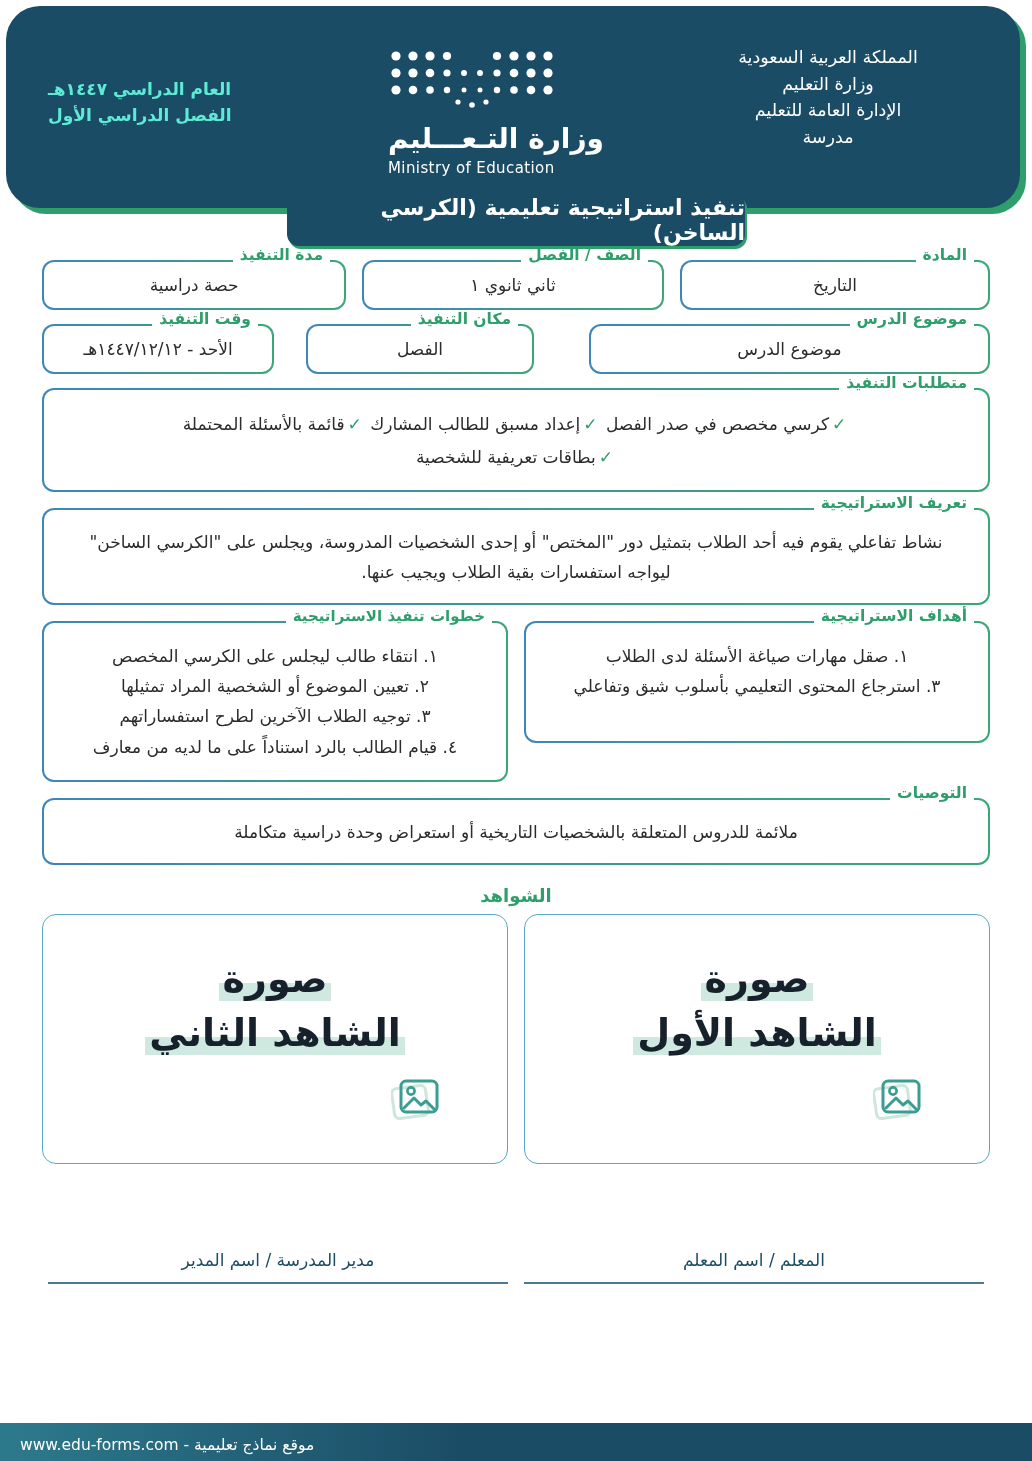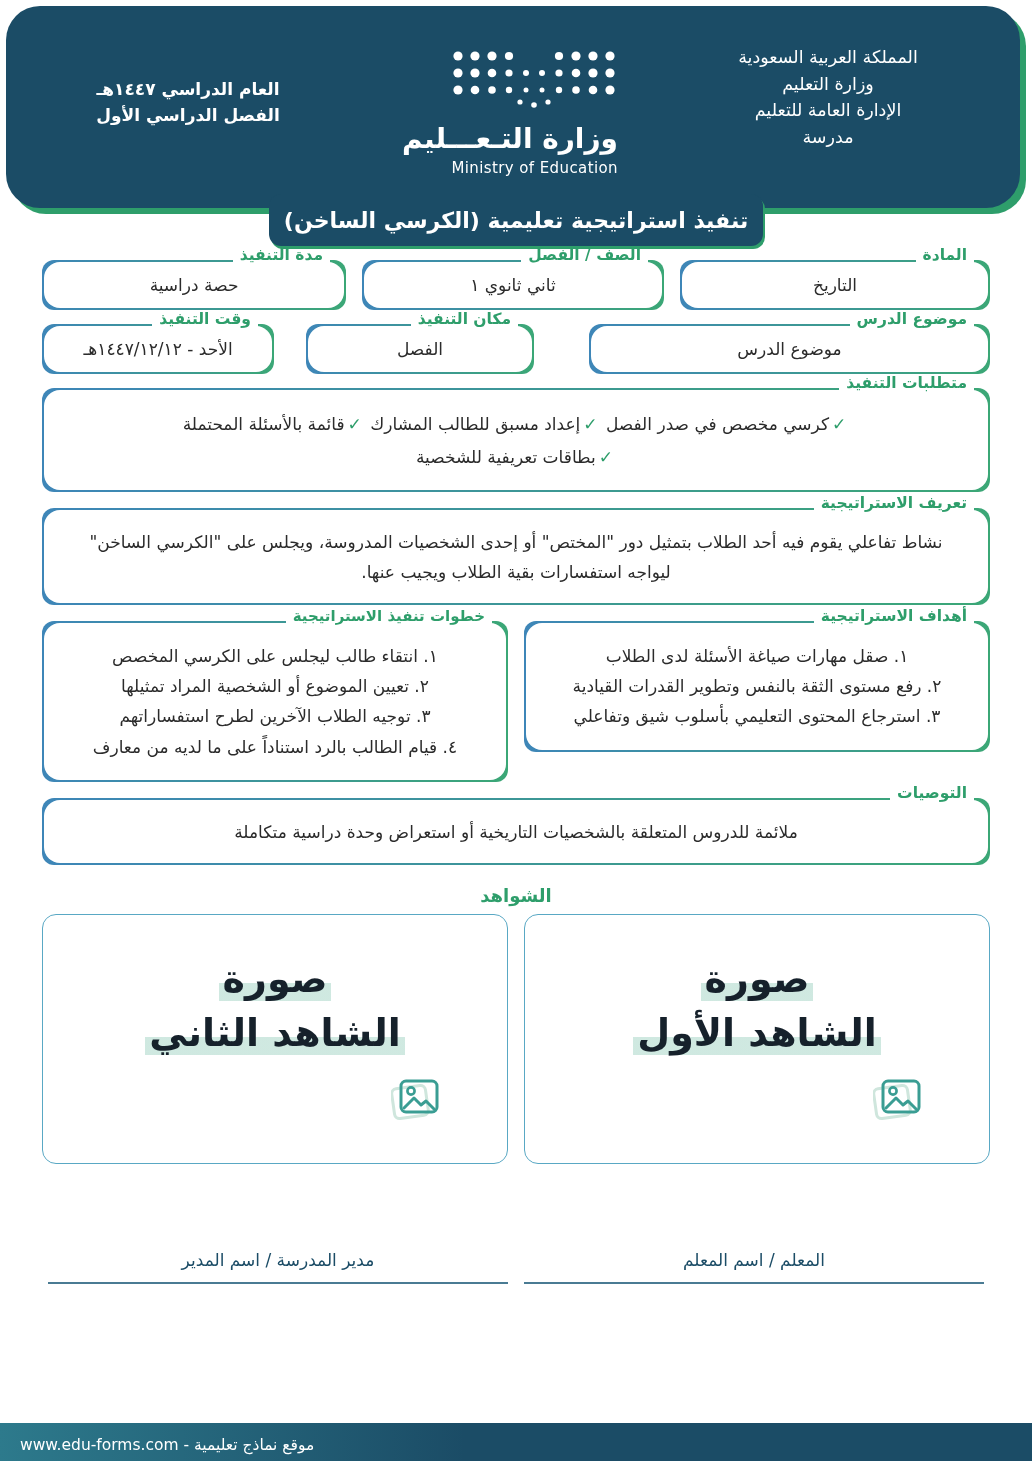--- a/index.html
+++ b/index.html
@@ -45,33 +45,33 @@
   .hdr-right {
     text-align: center;
     color: #ffffff;
     font-size: 17.5px;
     font-weight: normal;
     line-height: 1.52;
     width: 300px;
     padding-top: 4px;
   }
   .hdr-left {
-    text-align: center;
-    color: #ffffff;
+    text-align: left;
+    color: #5eead4;
     font-size: 17px;
     font-weight: bold;
     line-height: 1.55;
     width: 280px;
     padding-top: 36px;
   }
   .hdr-logo {
     width: 230px;
     display: flex;
     flex-direction: column;
-    align-items: flex-start;
+    align-items: flex-end;
     padding-top: 8px;
   }
   .logo-dots { width: 168px; height: 62px; }
   .logo-ar {
     color:#ffffff;
     font-size: 28px;
     font-weight: bold;
     letter-spacing: 1px;
     margin-top: 12px;
     direction: rtl;
@@ -85,21 +85,21 @@
     direction: ltr;
     white-space: nowrap;
   }
 
   
   .title-banner {
     position: absolute;
     top: 188px;
     left: 0; right: 0;
     margin: 0 auto;
-    width: 494px;
+    width: 458px;
     height: 52px;
     background: #1b4c66;
     border-radius: 12px 12px 12px 12px;
     color: #ffffff;
     font-size: 22px;
     font-weight: bold;
     display: flex;
     align-items: center;
     justify-content: center;
     z-index: 5;
@@ -119,21 +119,21 @@
   }
   .fbox {
     position: relative;
     border-radius: 12px;
     background: #ffffff;
     padding: 2px;
     background-image: linear-gradient(to left, #3ba776 0%, #3e86b8 100%);
   }
   .fbox-inner {
     background:#fff;
-    border-radius: 16px;
+    border-radius: 10px;
     width: 100%;
     height: 100%;
     display:flex;
     align-items:center;
     justify-content:center;
     text-align:center;
   }
   
   .legend {
     position: absolute;
@@ -393,21 +393,20 @@
       </div>
         </div>
     </div>
 
     <div class="two-col">
       <div>
         <div class="legend">أهداف الاستراتيجية</div>
         <div class="fbox">
             <div class="fbox-inner">
           <div class="list-item">١. صقل مهارات صياغة الأسئلة لدى الطلاب</div>
-          <div class="list-item">٢. رفع مستوى الثقة بالنفس وتطوير القدرات القيادية</div>
           <div class="list-item">٣. استرجاع المحتوى التعليمي بأسلوب شيق وتفاعلي</div>
         </div>
           </div>
       </div>
       <div>
         <div class="legend legend-sm">خطوات تنفيذ الاستراتيجية</div>
         <div class="fbox">
             <div class="fbox-inner">
           <div class="list-item">١. انتقاء طالب ليجلس على الكرسي المخصص</div>
           <div class="list-item">٢. تعيين الموضوع أو الشخصية المراد تمثيلها</div>

